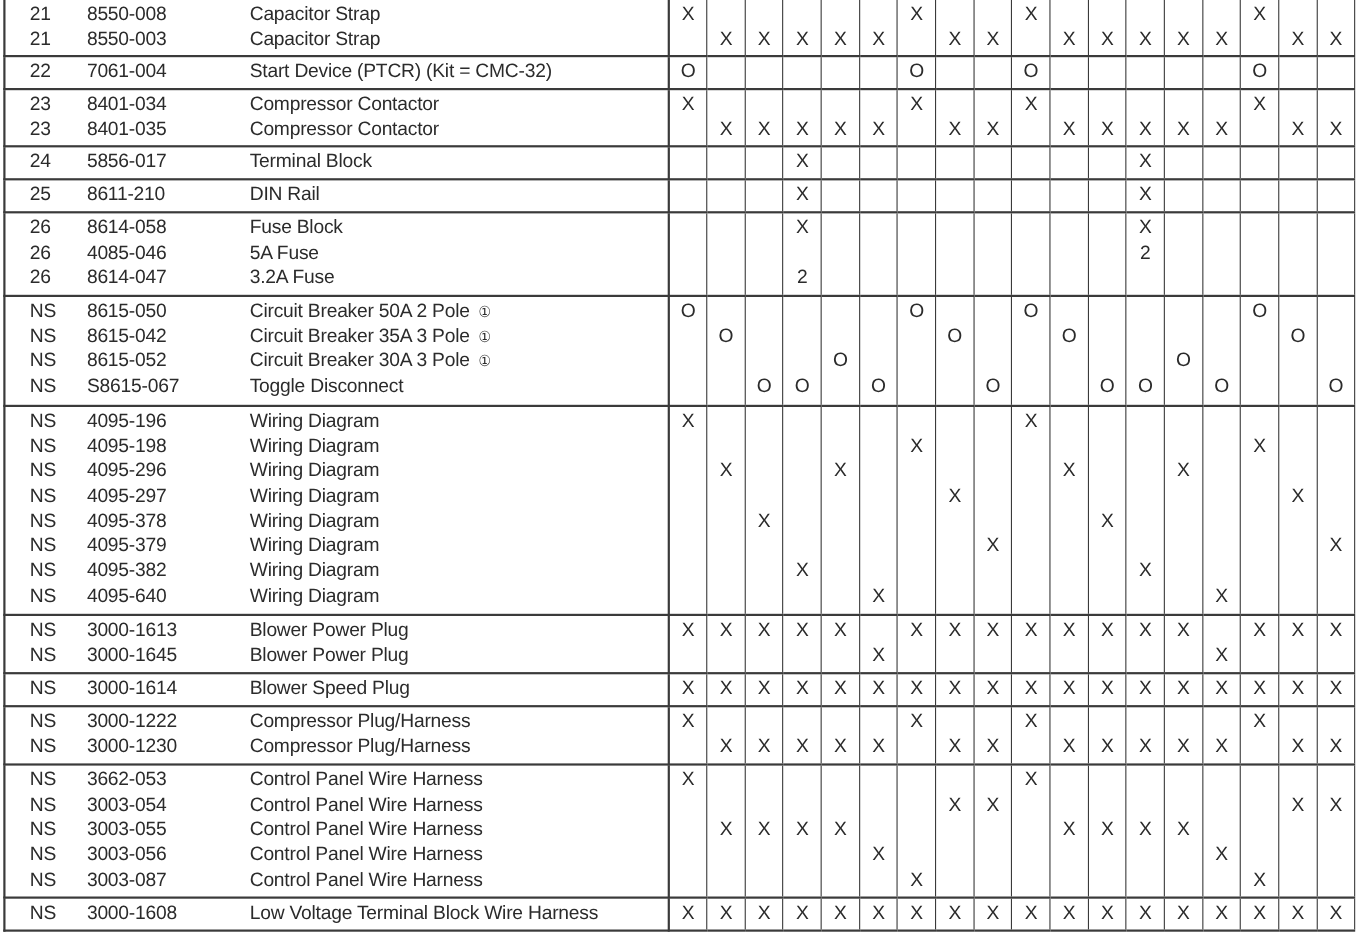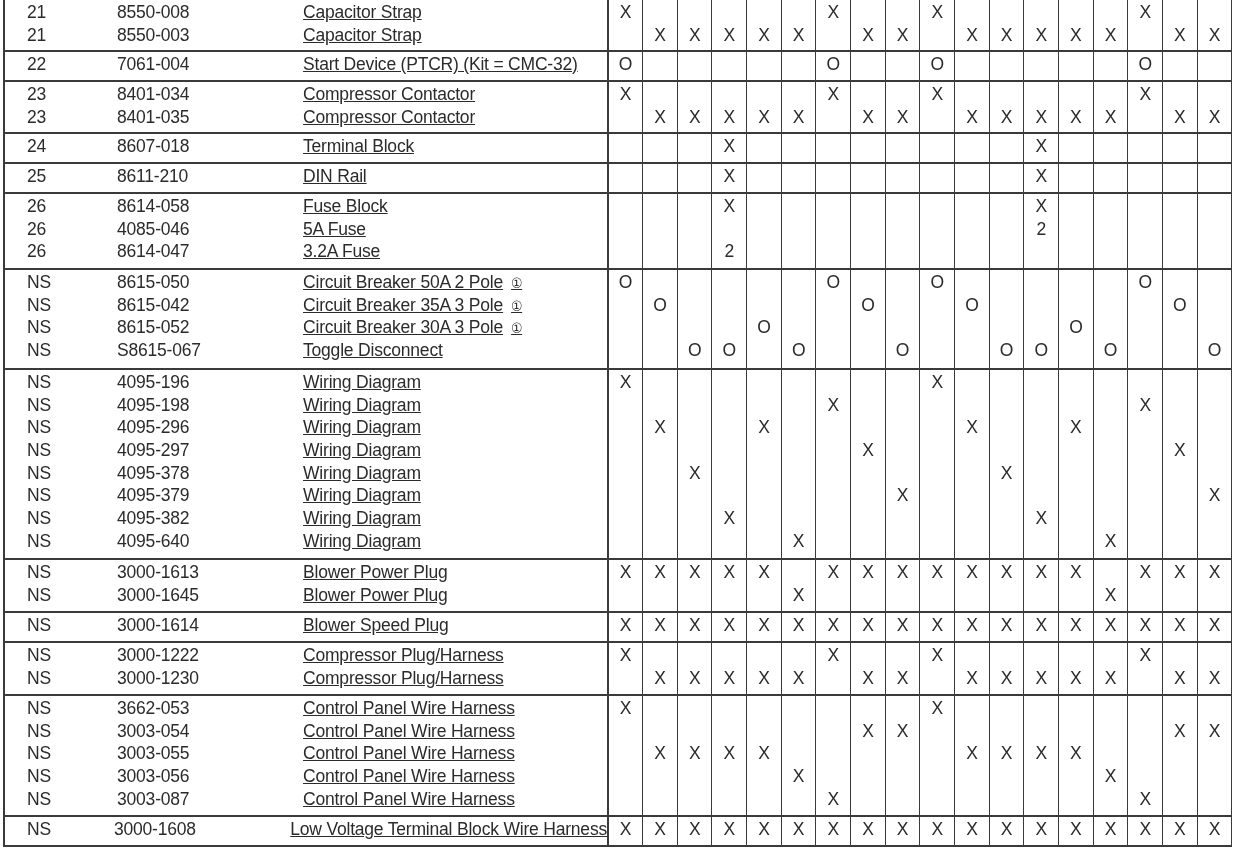--- a/index.html
+++ b/index.html
@@ -6,24 +6,24 @@
     body { width: 1238px; height: 849px; overflow: hidden; position: relative;
            font-family: "Liberation Sans", "DejaVu Sans", sans-serif; color: #2b2b2b; }
     #parts-table { position: absolute; left: 3px; top: -2px; width: 1228px;
                    border-collapse: collapse; table-layout: fixed; }
     #parts-table td { border: 2px solid #3a3a3a; padding: 0; vertical-align: top; }
     #parts-table td.info { border-right: 2px solid #3a3a3a; }
     #parts-table td.mark { border-left: 1.5px solid #3a3a3a; border-right: 1.5px solid #3a3a3a; }
     .line { height: 22.7px; line-height: 22.7px; font-size: 17.5px; white-space: nowrap;
             font-stretch: condensed; letter-spacing: -0.2px; }
     .info-lines { padding-top: 1px; }
-    .info-line { display: flex; gap: 38px; }
+    .info-line { display: flex; }
     .item { width: 48px; padding-left: 22px; }
     .part { width: 148px; padding-left: 4px; }
-    .desc { flex: 1; text-decoration: underline; }
+    .desc { flex: 1; }
     .mark-lines { padding-top: 1px; }
     .mark-line { text-align: center; }
     .note { font-size: 14px; margin-left: 8px; }
   </style>
 </head>
 <body>
 
 <table id="parts-table">
   <colgroup id="colgroup">
       <col style="width: 604px;">
@@ -394,21 +394,21 @@
             <div class="line mark-line"></div>
             <div class="line mark-line">X</div>
           </div>
         </td>
       </tr>
       <tr style="height: 30px; margin-left: 20px;">
         <td class="info">
           <div class="info-lines">
             <div class="line info-line">
               <span class="item"><span>24</span></span>
-              <span class="part"><span>8607-018</span></span>
+              <span class="part"><span>5856-017</span></span>
               <span class="desc"><span>Terminal Block</span></span>
             </div>
           </div>
         </td>
         <td class="mark">
           <div class="mark-lines">
             <div class="line mark-line"></div>
           </div>
         </td>
         <td class="mark">

